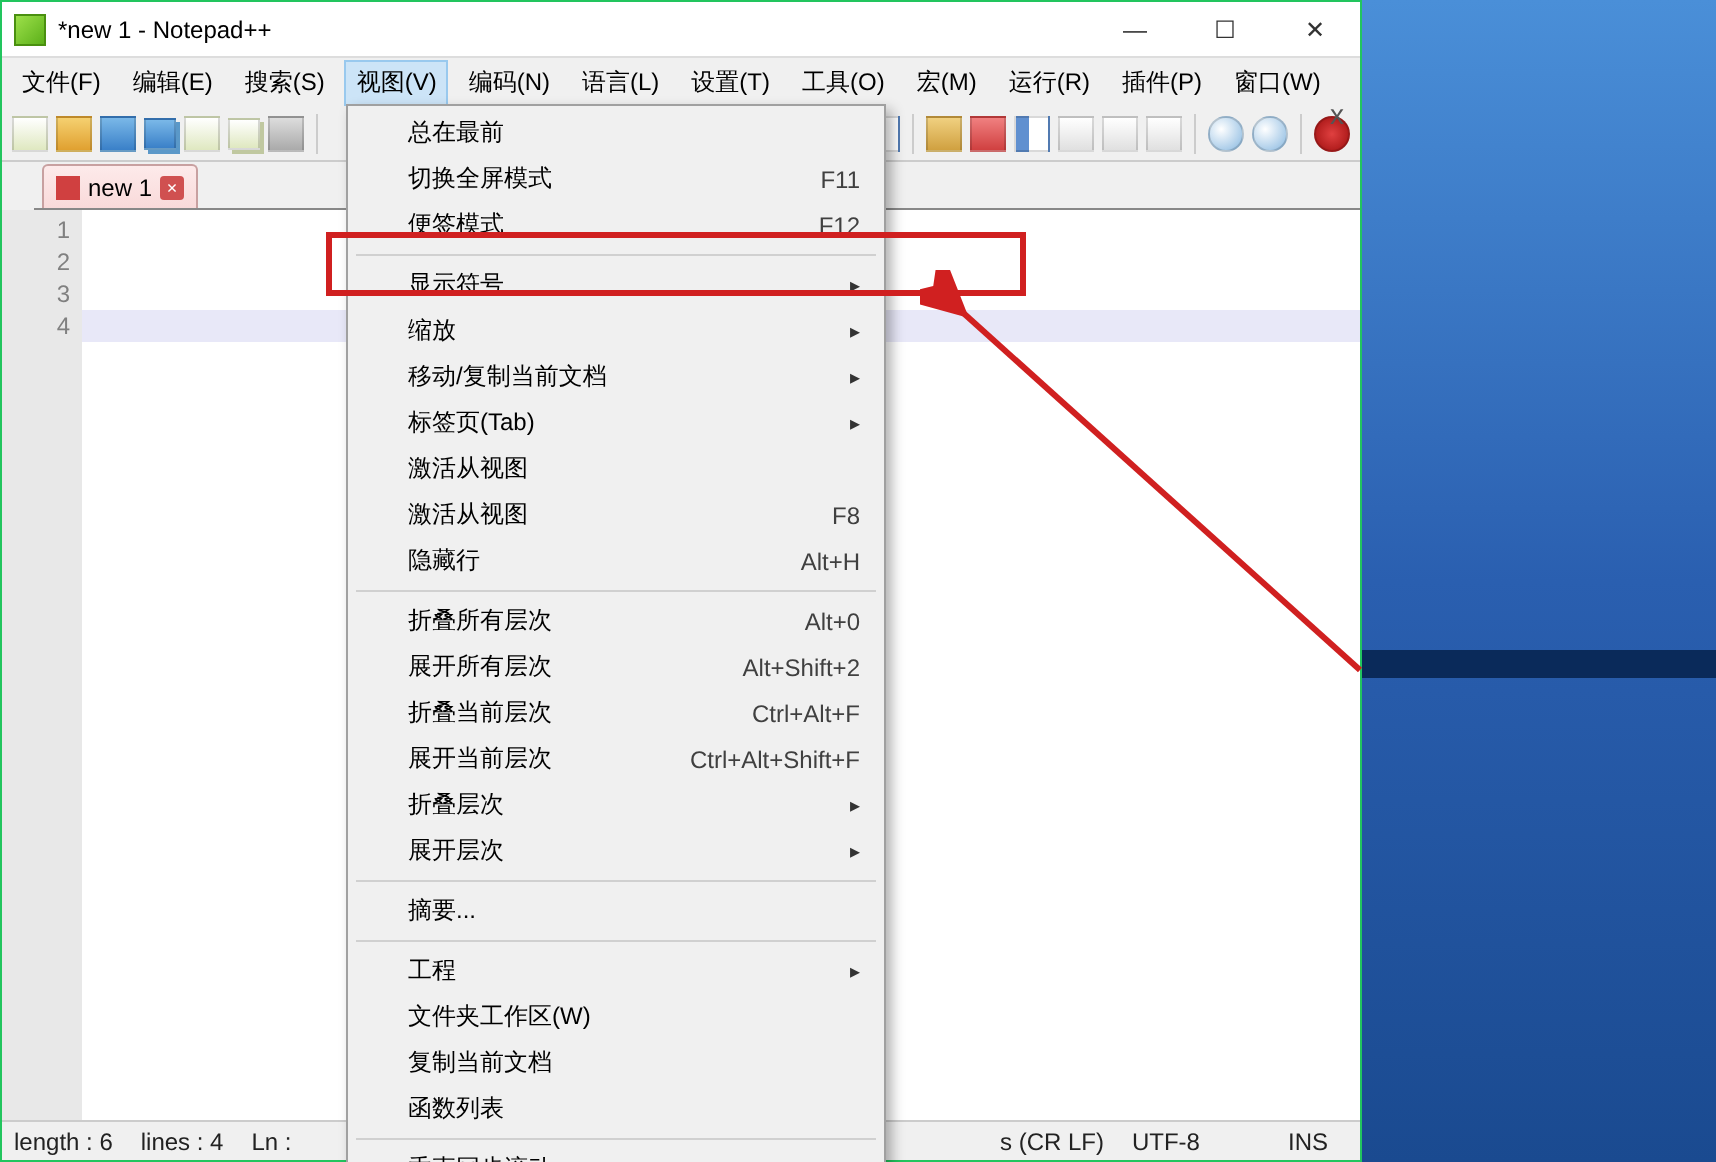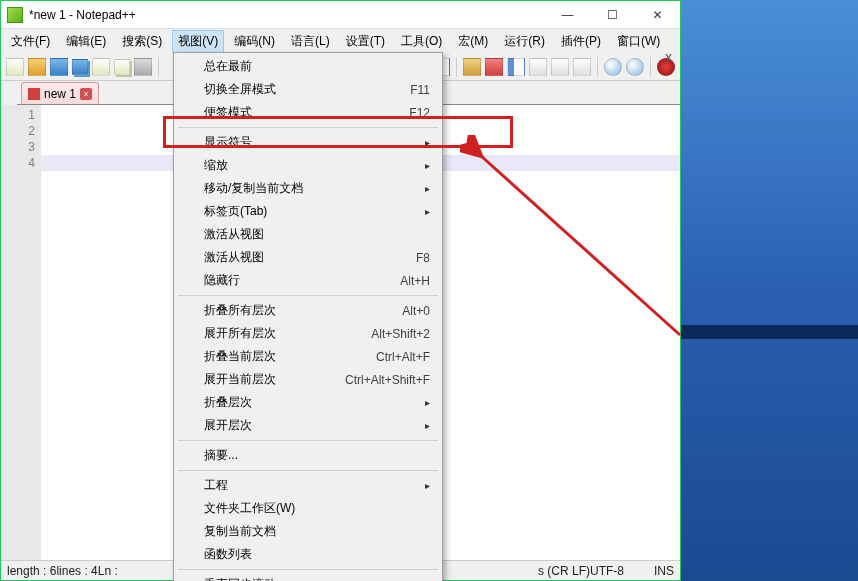--- a/index.html
+++ b/index.html
@@ -35,21 +35,21 @@
 .i-zoom { background: radial-gradient(circle at 35% 35%, #fff, #88b8e0); border-radius: 50%; }
 .tabbar { height: 24px; background: #f0f0f0; display: flex; align-items: flex-end; padding: 0 4px; border-bottom: 1px solid #888; margin-left: 16px; }
 .tab { height: 22px; background: linear-gradient(#fdeaea, #f9dada); border: 1px solid #c8a0a0; border-bottom: none; display: flex; align-items: center; padding: 0 6px; gap: 4px; border-radius: 3px 3px 0 0; }
 .tab-icon { width: 12px; height: 12px; background: #d04040; }
 .tab-close { width: 12px; height: 12px; background: #d05050; color: #fff; display: flex; align-items: center; justify-content: center; font-size: 9px; border-radius: 2px; }
 .editor { display: flex; height: calc(100% - 28px - 24px - 28px - 24px - 20px); background: #fff; }
 .gutter { width: 40px; background: #e8e8e8; text-align: right; padding: 2px 6px 0 0; color: #808080; font-family: Consolas, monospace; }
 .gutter div { height: 16px; line-height: 16px; }
 .code-area { flex: 1; background: #fff; position: relative; }
 .current-line { position: absolute; left: 0; right: 0; top: 50px; height: 16px; background: #e8e8f8; }
-.statusbar { position: absolute; bottom: 0; left: 0; right: 0; height: 20px; background: #f0f0f0; border-top: 1px solid #ccc; display: flex; align-items: center; padding: 0 6px; color: #222; }
+.statusbar { position: absolute; bottom: 0; left: 0; right: 0; height: 20px; background: #f0f0f0; border-top: 1px solid #ccc; display: flex; align-items: center; padding: 0 6px; gap: 14px; color: #222; }
 .statusbar .sb-item { white-space: nowrap; }
 .statusbar .spacer { flex: 1; }
 .dropdown { position: absolute; left: 173px; top: 52px; width: 270px; background: #f0f0f0; border: 1px solid #a0a0a0; box-shadow: 3px 3px 6px rgba(0,0,0,0.3); z-index: 100; padding: 2px; }
 .dd-item { height: 23px; display: flex; align-items: center; padding: 0 10px 0 28px; position: relative; cursor: default; }
 .dd-item .shortcut { margin-left: auto; color: #404040; }
 .dd-item .arrow { margin-left: auto; color: #333; font-size: 10px; }
 .dd-sep { height: 1px; background: #d0d0d0; margin: 3px 2px; }
 .highlight-box { position: absolute; left: 163px; top: 116px; width: 350px; height: 32px; border: 3px solid #d02020; z-index: 200; pointer-events: none; }
 .annotation-arrow { position: absolute; z-index: 201; pointer-events: none; }
 </style>
@@ -133,21 +133,21 @@
     </div>
   </div>
 
   <div class="statusbar">
     <span class="sb-item">length : 6</span>
     <span class="sb-item">lines : 4</span>
     <span class="sb-item">Ln :</span>
     <span class="spacer"></span>
     <span class="sb-item">s (CR LF)</span>
     <span class="sb-item">UTF-8</span>
-    <span class="sb-item" style="margin-left:30px;">INS</span>
+    <span class="sb-item" style="margin-left:30px;margin-right:10px">INS</span>
   </div>
 
 </div>
 
 <div class="dropdown" id="dropdown">
     <div class="dd-item">
       <span>总在最前</span>
     </div>
     <div class="dd-item">
       <span>切换全屏模式</span>

